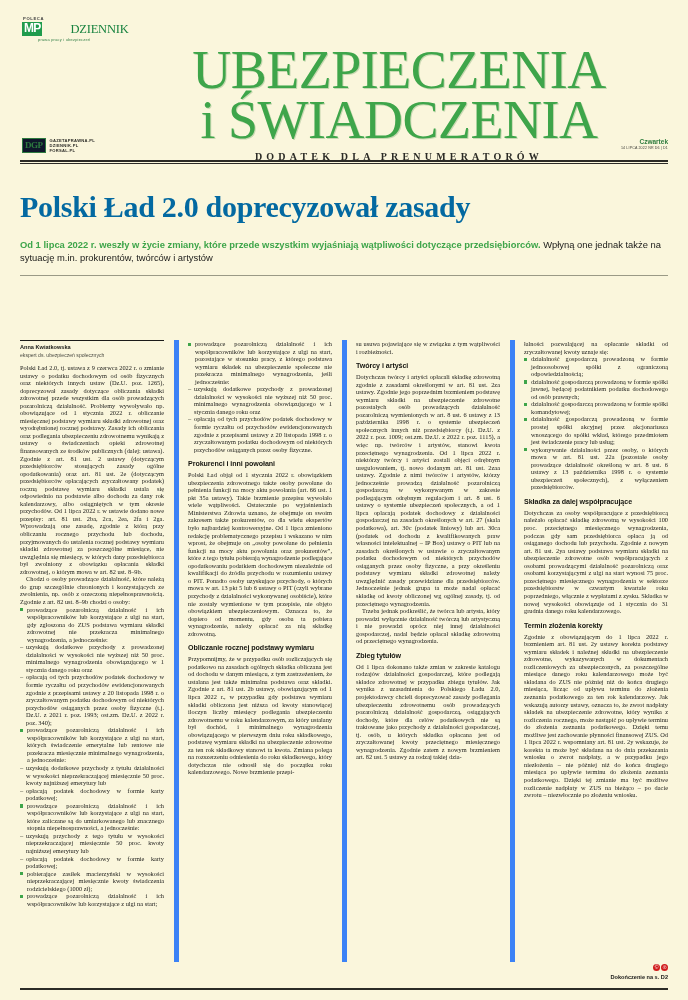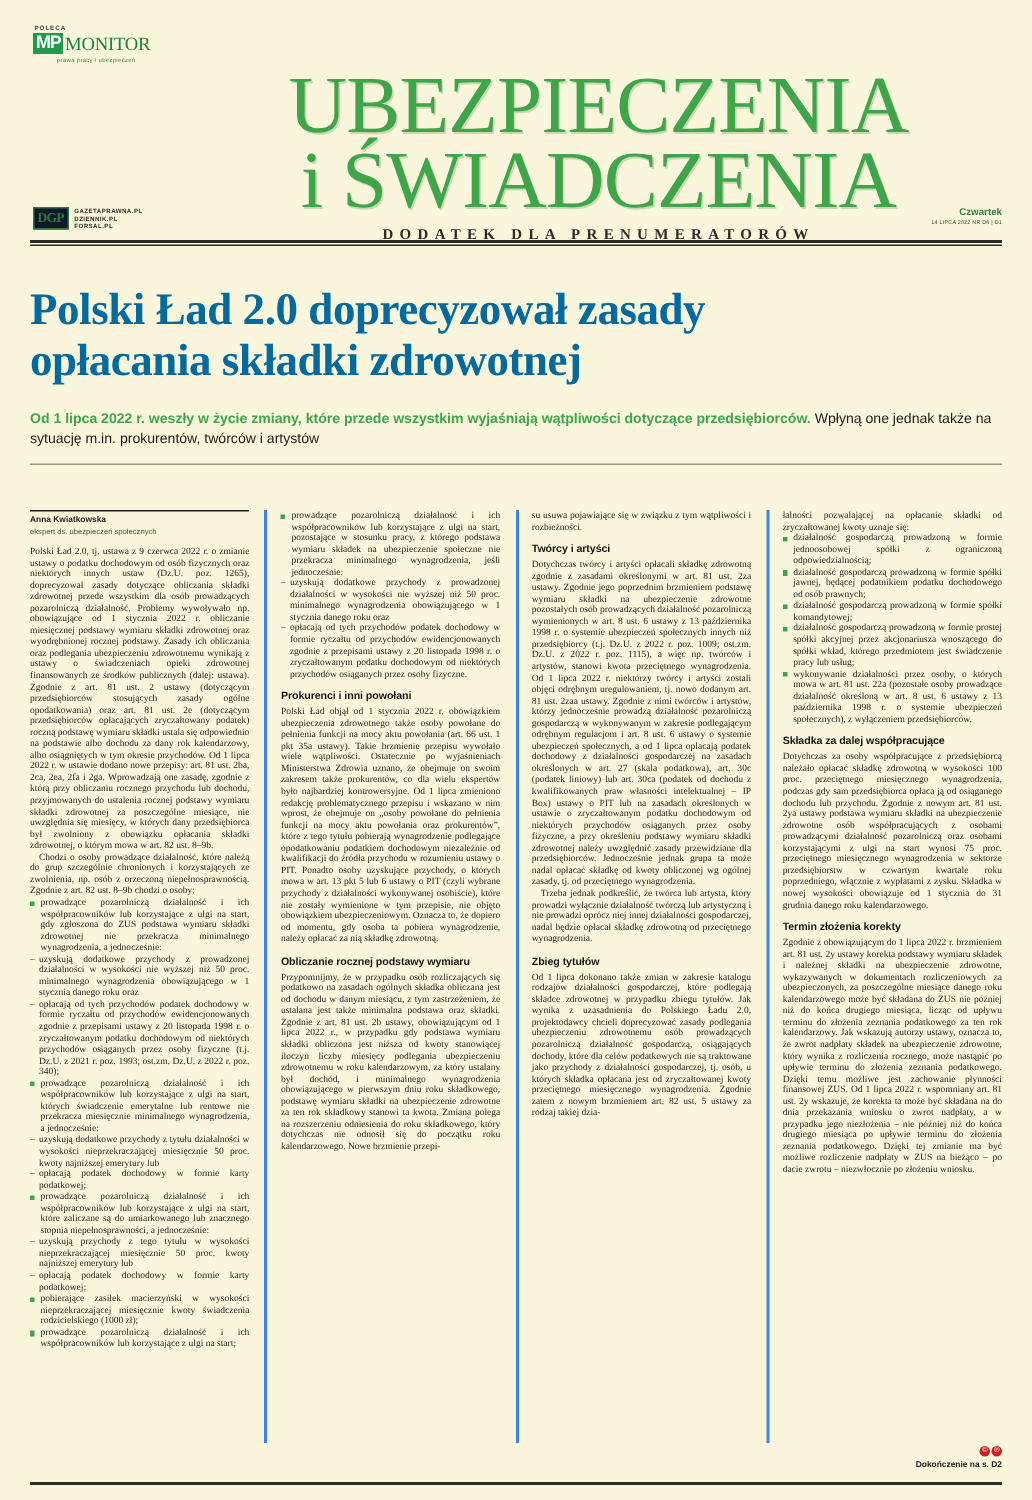--- a/index.html
+++ b/index.html
@@ -12,21 +12,21 @@
     position:relative;
   }
   .page{width:688px;height:1000px;position:relative;box-sizing:border-box;}
 
   
   .masthead{position:relative;height:168px;padding:0 20px;box-sizing:border-box;}
 
   .mp-logo{position:absolute;left:22px;top:16px;width:95px;}
   .mp-poleca{font-family:"Liberation Sans",sans-serif;font-size:4.2px;font-weight:700;
      letter-spacing:.6px;color:#3f3f3f;margin:0 0 1px 1px;}
-  .mp-row{display:flex;align-items:center;}
+  .mp-row{display:flex;align-items:center;gap:27px;}
   .mp-mark{background:#1f9b4c;color:#fff;font-family:"Liberation Sans",sans-serif;
     font-weight:700;font-size:12px;line-height:13px;padding:0 2px 1px 2px;letter-spacing:-.8px;}
   .mp-word{font-family:"Liberation Serif",serif;font-size:12.5px;line-height:13px;
     color:#18833f;letter-spacing:-.2px;margin-left:1px;}
   .mp-sub{font-family:"Liberation Sans",sans-serif;font-size:3.9px;color:#2f7d44;
     letter-spacing:.25px;margin:1px 0 0 16px;}
 
   .title-block{position:absolute;left:118px;top:4px;right:8px;text-align:center;margin-top:42px;}
   .big-title{
     font-family:"Liberation Serif",serif;
@@ -71,21 +71,21 @@
   }
   .lead b{color:#3ea54a;font-weight:700;}
   .rule-lead{margin:11px 20px 0 20px;border-top:1px solid #9a9a86;}
 
   
   .cols{
     position:absolute;left:20px;right:20px;top:340px;bottom:38px;
     display:flex;gap:10px;
   }
   .col{width:157px;position:relative;}
-  .col + .col{border-left:2px solid #3b82f6;padding-left:9px;}
+  .col + .col{border-left:5px solid #3b82f6;padding-left:9px;}
   .col:nth-child(1){width:157px;}
 
   .byline-name{font-family:"Liberation Sans",sans-serif;font-size:5.6px;font-weight:700;color:#1a1a18;}
   .byline-role{font-family:"Liberation Sans",sans-serif;font-size:5.1px;color:#4a4a42;margin-top:2px;}
   .byline-rule{border-top:1px solid #1a1a18;margin-bottom:3px;width:100%;}
 
   p.body{
     font-family:"Liberation Serif",serif;
     font-size:6.35px;line-height:7.55px;
     text-align:justify;
@@ -141,21 +141,21 @@
 <body>
 
 <div class="page">
 
   <div class="masthead">
 
     <div class="mp-logo">
       <div class="mp-poleca">POLECA</div>
       <div class="mp-row">
         <span class="mp-mark">MP</span>
-        <span class="mp-word">MONITOR</span>
+        <span class="mp-word">DZIENNIK</span>
       </div>
       <div class="mp-sub">prawa pracy i ubezpieczeń</div>
     </div>
 
     <div class="title-block">
       <div class="big-title">UBEZPIECZENIA</div>
       <div class="big-title l2">i ŚWIADCZENIA</div>
       <div class="sub-title">DODATEK DLA PRENUMERATORÓW</div>
     </div>
 
@@ -169,21 +169,20 @@
     <div class="date-block">
       <div class="day-name">Czwartek</div>
       <div class="date-line">14 LIPCA 2022 NR D6 | D1</div>
     </div>
 
     <div class="rule-top"></div>
   </div>
 
   <div class="headline">
     <div class="hl">Polski Ład 2.0 doprecyzował zasady</div>
-    <div class="hl">opłacania składki zdrowotnej</div>
   </div>
 
   <div class="lead">
     <b>Od 1 lipca 2022 r. weszły w życie zmiany, które przede wszystkim wyjaśniają wątpliwości dotyczące przedsiębiorców.</b><span> Wpłyną one jednak także na sytuację m.in. prokurentów, twórców i artystów</span>
   </div>
   <div class="rule-lead"></div>
 
   <div class="cols">
 
     <div class="col">

